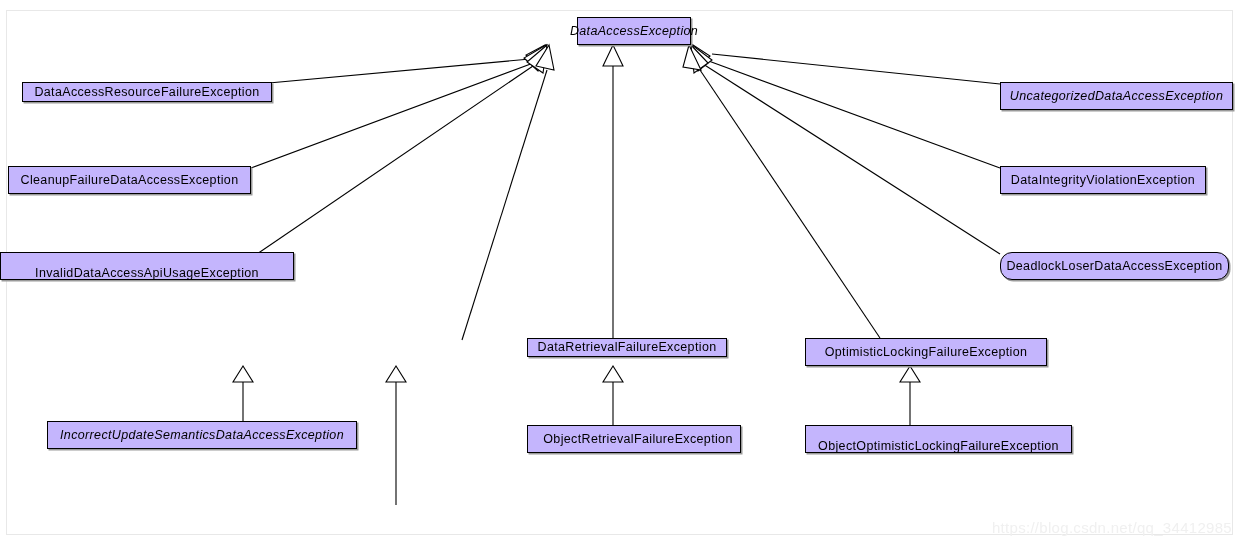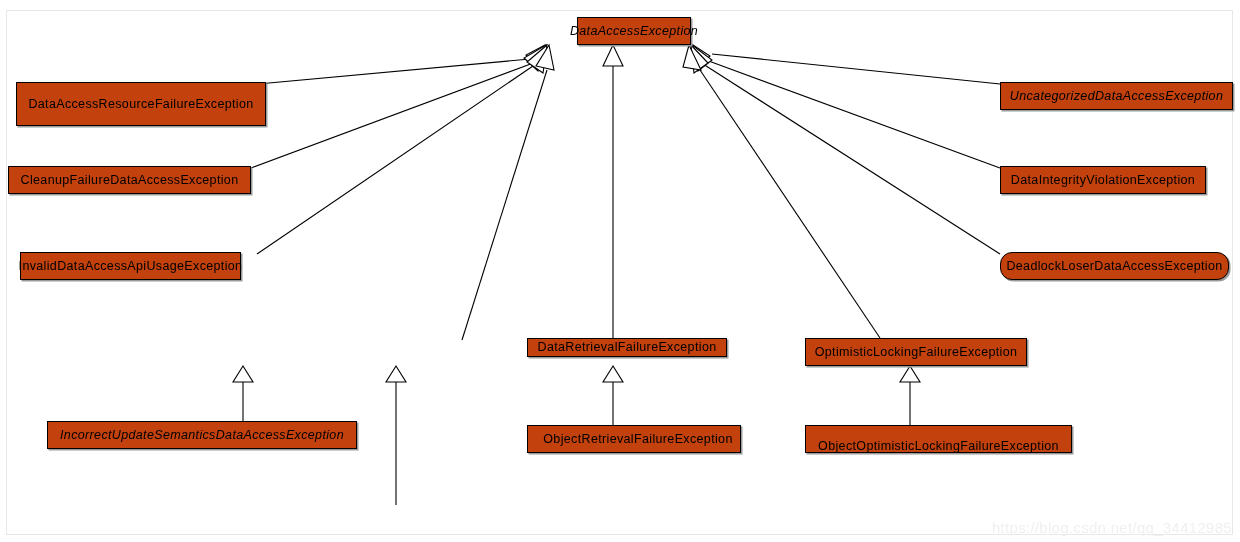--- a/index.html
+++ b/index.html
@@ -33,21 +33,21 @@
     position: absolute;
     left: 0;
     top: 0;
     width: 1240px;
     height: 542px;
     pointer-events: none;
   }
   .uml-class {
     position: absolute;
     box-sizing: border-box;
-    background: #c2410c;
+    background: #c4b5fd;
     border: 1px solid #000000;
     box-shadow: 1.5px 1.5px 0 0 #9a9a9a;
     display: flex;
     align-items: center;
     justify-content: center;
     white-space: nowrap;
     color: #000000;
   }
   .uml-class .cls-name {
     font-size: 12.5px;
@@ -117,50 +117,50 @@
         <polygon points="613,366 603,382 623,382"></polygon>
         <polygon points="910,366 900,382 920,382"></polygon>
       </g>
     </g>
   </svg>
 
   <div class="uml-class abstract" id="cls-root" style="left: 577px; top: 17px; width: 114px; height: 28px;">
     <span class="cls-name">DataAccessException</span>
   </div>
 
-  <div class="uml-class" id="cls-darfe" style="left: 16px; top: 82px; width: 250px; height: 44px; text-align: center;">
+  <div class="uml-class" id="cls-darfe" style="left: 22px; top: 82px; width: 250px; height: 20px; text-align: center;">
     <span class="cls-name">DataAccessResourceFailureException</span>
   </div>
 
   <div class="uml-class" id="cls-cfdae" style="left: 8px; top: 166px; width: 243px; height: 28px;">
     <span class="cls-name">CleanupFailureDataAccessException</span>
   </div>
 
-  <div class="uml-class" id="cls-idaaue" style="left: 20px; top: 252px; width: 221px; height: 28px;">
+  <div class="uml-class" id="cls-idaaue" style="left: 0; top: 252px; width: 294px; height: 28px; align-items: flex-end;">
     <span class="cls-name">InvalidDataAccessApiUsageException</span>
   </div>
 
   <div class="uml-class abstract" id="cls-udae" style="left: 1000px; top: 82px; width: 233px; height: 28px; text-align: center;">
     <span class="cls-name">UncategorizedDataAccessException</span>
   </div>
 
   <div class="uml-class" id="cls-dive" style="left: 1000px; top: 166px; width: 206px; height: 28px;">
     <span class="cls-name">DataIntegrityViolationException</span>
   </div>
 
   <div class="uml-class" id="cls-dldae" style="left: 1000px; top: 252px; width: 229px; height: 28px; border-radius: 12px;">
     <span class="cls-name">DeadlockLoserDataAccessException</span>
   </div>
 
 
   <div class="uml-class" id="cls-drfe" style="left: 527px; top: 338px; width: 200px; height: 19px; text-align: right;">
     <span class="cls-name">DataRetrievalFailureException</span>
   </div>
 
-  <div class="uml-class" id="cls-olfe" style="left: 805px; top: 338px; width: 222px; height: 28px;">
+  <div class="uml-class" id="cls-olfe" style="left: 805px; top: 338px; width: 242px; height: 28px;">
     <span class="cls-name">OptimisticLockingFailureException</span>
   </div>
 
   <div class="uml-class abstract" id="cls-iusdae" style="left: 11px; top: 421px; width: 310px; height: 28px; margin-left: 36px;">
     <span class="cls-name">IncorrectUpdateSemanticsDataAccessException</span>
   </div>
 
   <div class="uml-class" id="cls-orfe" style="left: 527px; top: 425px; width: 214px; height: 28px; padding-left: 8px;">
     <span class="cls-name">ObjectRetrievalFailureException</span>
   </div>

